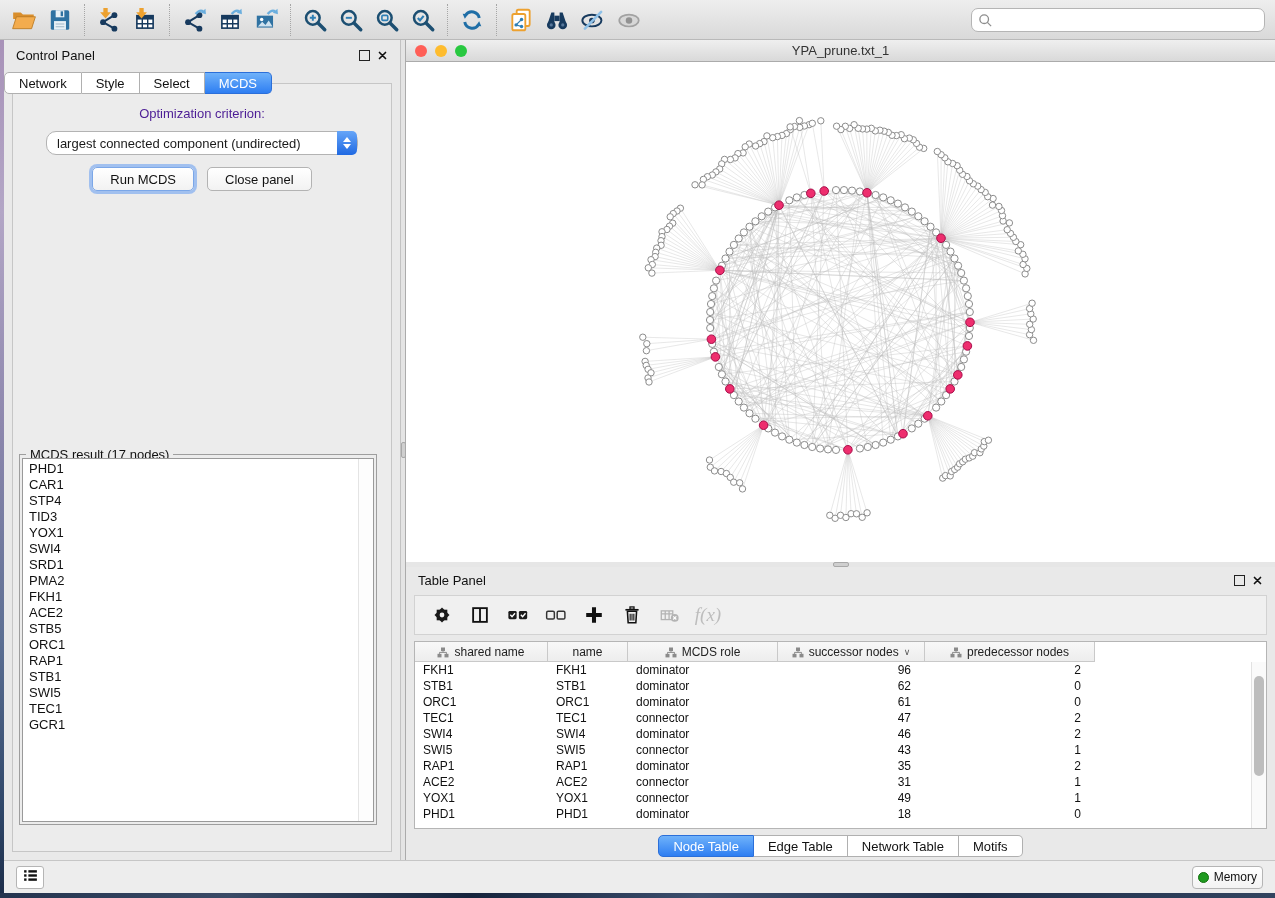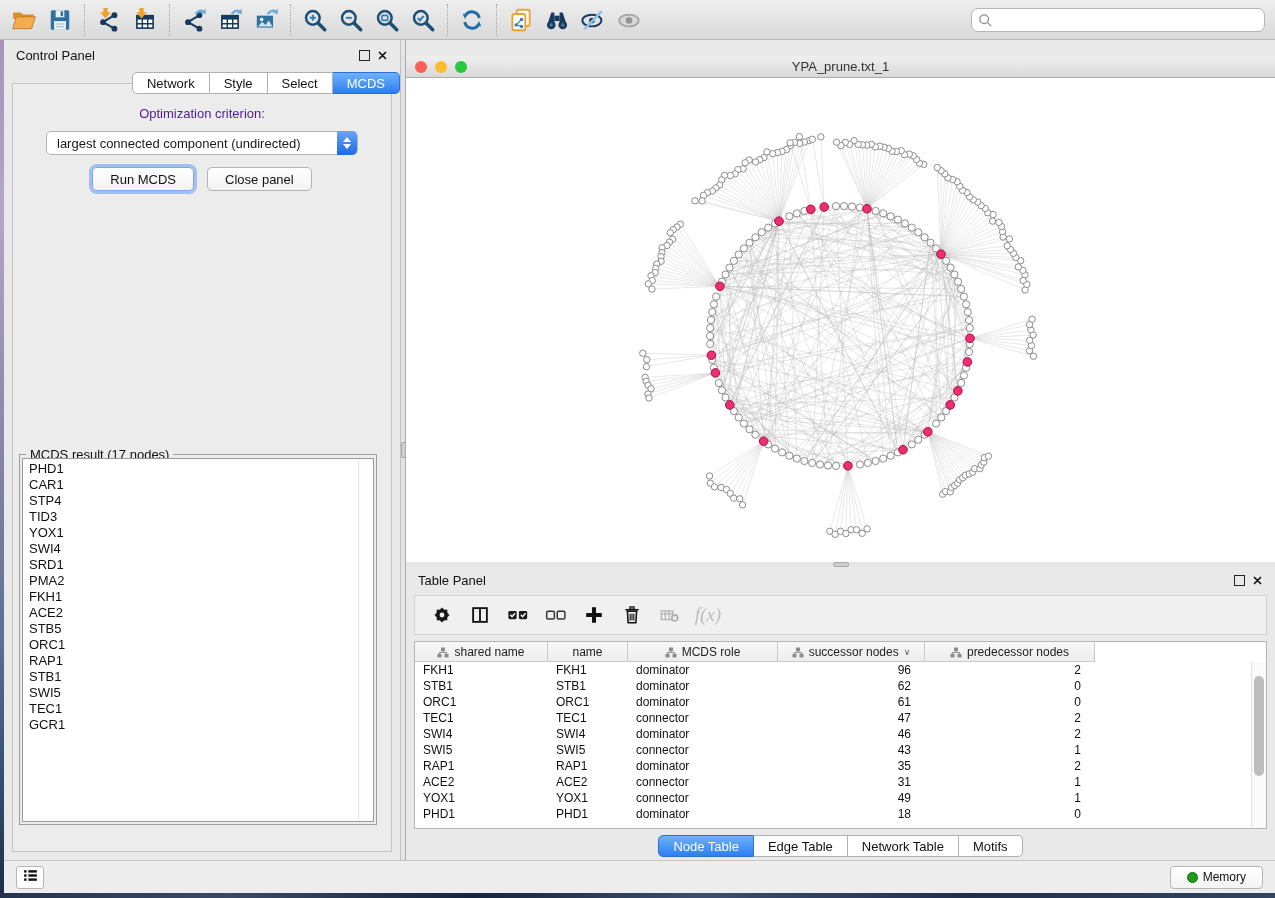--- a/index.html
+++ b/index.html
@@ -23,32 +23,32 @@
   .search-wrap input{width:294px;height:24px;border:1px solid #b5b5b5;border-radius:7px;
     background:#fff;padding:0 8px 0 26px;font:13px "Liberation Sans",sans-serif;outline:none;}
   .search-ico{position:absolute;left:7px;top:5px;}
   
   .control-panel{position:absolute;left:4px;top:40px;width:396px;height:820px;background:#e9e9e9;}
   .cp-header{height:30px;display:flex;align-items:center;padding:0 12px;}
   .panel-title{font-size:13px;color:#111;}
   .win-btns{margin-left:auto;display:flex;gap:7px;align-items:center;}
   .float-btn{width:11px;height:11px;border:1.6px solid #222;background:transparent;display:inline-block;}
   .close-btn svg{width:11px;height:11px;display:block;}
-  .cp-tabs{position:absolute;left:0;right:0;top:32px;display:flex;justify-content:flex-end;z-index:3;}
+  .cp-tabs{position:absolute;left:0;right:0;top:32px;display:flex;justify-content:flex-start;z-index:3;}
   .seg{display:inline-flex;}
   .seg-btn{height:22px;padding:0 14px;background:#fff;border:1px solid #b0b0b0;border-left:none;
     font-size:13px;display:flex;align-items:center;color:#111;cursor:default;}
   .seg-btn:first-child{border-left:1px solid #b0b0b0;border-radius:5px 0 0 5px;}
   .seg-btn:last-child{border-radius:0 5px 5px 0;}
   .seg-btn.sel{background:linear-gradient(#6fb2fa,#2e7ef2);border-color:#2b6fd9;color:#fff;}
   .cp-content{position:absolute;left:8px;right:8px;top:43px;bottom:8px;background:#ececec;
     border:1px solid #c6c6c6;}
   .opt-label{text-align:center;margin-top:22px;font-size:13px;color:#4c1d95;}
   .opt-select{position:relative;margin:10px auto 0;width:312px;height:24px;background:#fff;
-    border:1px solid #b3b3b3;border-radius:5px;display:flex;align-items:center;
+    border:1px solid #b3b3b3;border-radius:10px;display:flex;align-items:center;
     font-size:13px;padding-left:10px;cursor:default;}
   .opt-stepper{position:absolute;right:0;top:-1px;width:20px;height:24px;border-radius:0 5px 5px 0;
     background:linear-gradient(#66a5f8,#2069e2);display:flex;flex-direction:column;
     align-items:center;justify-content:center;gap:2px;}
   .opt-stepper i{width:0;height:0;border-left:4px solid transparent;border-right:4px solid transparent;display:block;}
   .opt-stepper .up{border-bottom:5px solid #fff;}
   .opt-stepper .down{border-top:5px solid #fff;}
   .cp-btn-row{display:flex;justify-content:center;gap:13px;margin-top:12px;}
   .push-btn{height:24px;padding:0 17px;background:linear-gradient(#ffffff,#f2f2f2);
     border:1px solid #b3b3b3;border-radius:5px;font-size:13px;color:#111;cursor:default;}
@@ -58,21 +58,21 @@
   .result-list{position:absolute;left:2px;right:2px;top:3px;bottom:2px;background:#fff;
     border:1px solid #9a9a9a;overflow:hidden;}
   .result-scroll{position:absolute;top:0;right:0;bottom:0;width:15px;background:#fdfdfd;border-left:1px solid #e4e4e4;}
   .result-item{font-size:13px;line-height:16px;padding-left:6px;color:#111;}
   
   .v-divider{position:absolute;left:400px;top:40px;width:6px;bottom:38px;background:#e4e4e4;
     border-left:1px solid #c2c2c2;border-right:1px solid #ababab;}
   .v-handle{position:absolute;left:0px;top:402px;width:5px;height:16px;background:#cfcfcf;
     border:1px solid #a8a8a8;border-radius:2px;}
   
-  .network-view{position:absolute;left:406px;top:56px;width:869px;height:522px;}
+  .network-view{position:absolute;left:406px;top:40px;width:869px;height:522px;}
   .nv-titlebar{height:22px;background:linear-gradient(#efefef,#d9d9d9);border-bottom:1px solid #ababab;
     display:flex;align-items:center;position:relative;}
   .lights{display:flex;gap:8px;margin-left:9px;}
   .light{width:12px;height:12px;border-radius:50%;}
   .nv-title{position:absolute;left:0;right:0;text-align:center;font-size:13px;color:#333;}
   .nv-canvas{position:absolute;left:0;top:22px;width:869px;height:500px;background:#fff;}
   .nv-canvas svg{display:block;}
   
   .h-splitter{position:absolute;left:406px;top:562px;width:869px;height:5px;background:#e6e6e6;}
   .h-handle{position:absolute;left:427px;top:0;width:16px;height:5px;background:#cfcfcf;
@@ -98,21 +98,21 @@
   .tbl-scroll{position:absolute;right:0;top:20px;bottom:0;width:15px;background:#fafafa;border-left:1px solid #e2e2e2;}
   .tbl-thumb{position:absolute;left:2px;right:2px;top:14px;height:100px;background:#bdbdbd;border-radius:5px;}
   .tp-tabs{position:absolute;left:0;right:0;bottom:3px;display:flex;justify-content:center;}
   
   .status-bar{position:absolute;left:4px;right:0;bottom:5px;height:33px;background:#ededed;
     border-top:1px solid #c6c6c6;display:flex;align-items:center;padding:0 12px;}
   .sb-btn{width:28px;height:23px;background:#fff;border:1px solid #b5b5b5;border-radius:3px;
     display:flex;align-items:center;justify-content:center;cursor:default;}
   .mem-btn{margin-left:auto;height:23px;background:linear-gradient(#ffffff,#f3f3f3);
     border:1px solid #b5b5b5;border-radius:4px;display:flex;align-items:center;gap:5px;
-    padding:0 16px;font-size:12px;color:#111;cursor:default;}
+    padding:0 5px;font-size:12px;color:#111;cursor:default;}
   .mem-dot{width:11px;height:11px;border-radius:50%;background:#1f9a1f;border:1px solid #12700f;}
 </style>
 </head>
 <body>
 
 <div id="screen">
 
   <div class="toolbar">
     <div id="tb-groups" style="display:flex;height:40px;align-items:center;">
         <div class="tb-group">

